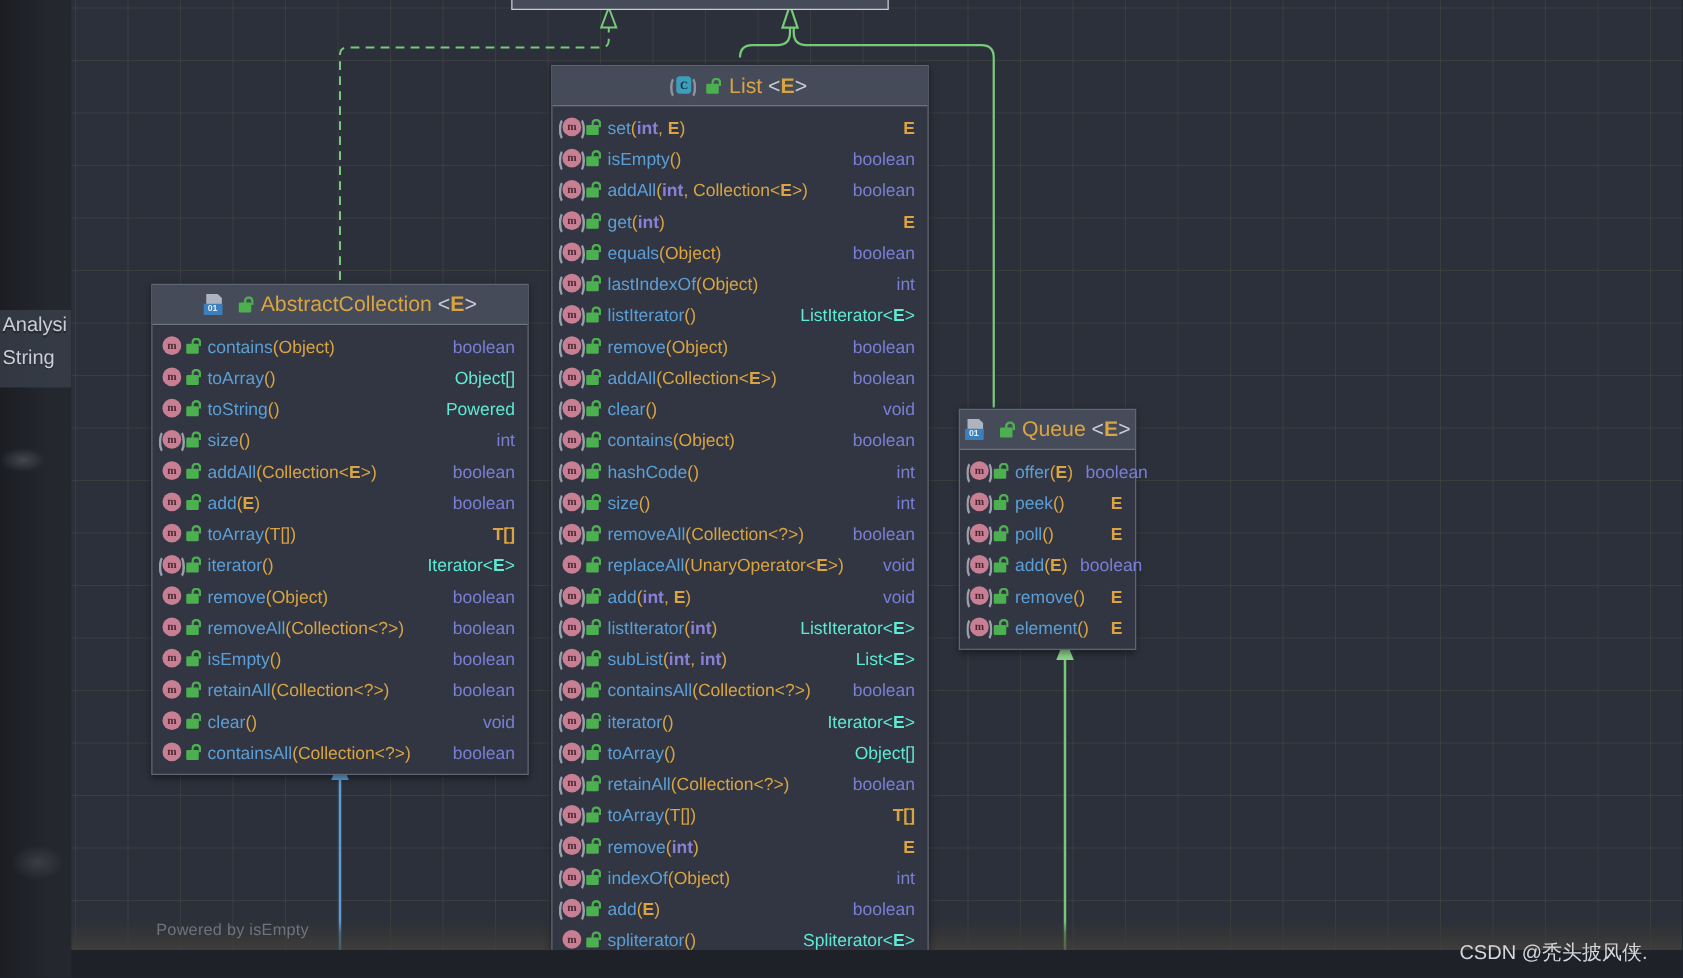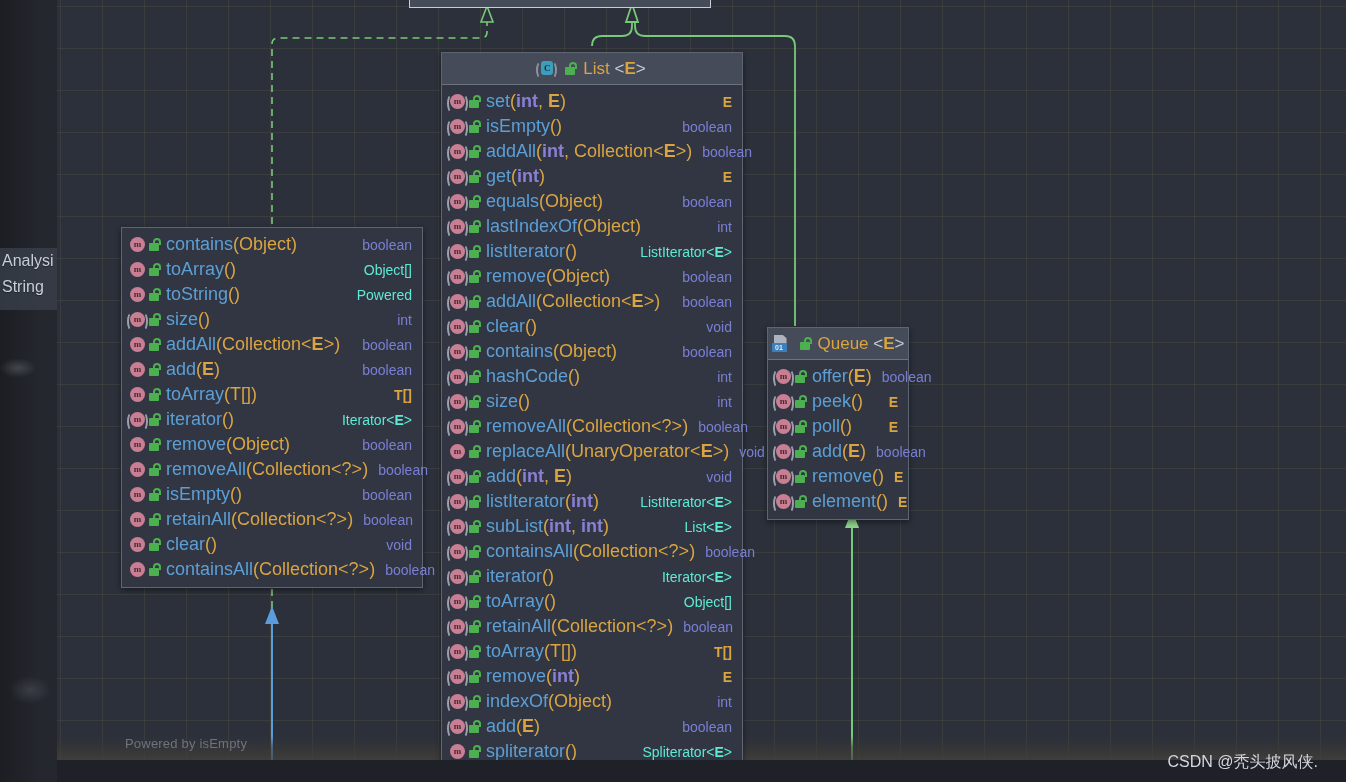--- a/index.html
+++ b/index.html
@@ -88,21 +88,21 @@
   }
   .node-title .gen { color: #c9cdd6; }
   .node-title .gen b { color: #d9a441; font-weight: bold; }
 
   .rows { padding: 4px 0 5px 0; }
   .row {
     display: flex; align-items: center;
     height: 25px; padding: 0 10px 0 8px;
     white-space: nowrap;
   }
-  .row .sig { color: #5c9fd6; font-size: 18px; margin-left: 5px; }
+  .row .sig { color: #5c9fd6; font-size: 14px; margin-left: 5px; }
   .row .sig .par { color: #d9a441; }
   .row .sig .kw  { color: #8b7fd4; font-weight: bold; }
   .row .sig .tp  { color: #d9a441; font-weight: bold; }
   .row .ret {
     margin-left: auto; font-size: 14px; padding-left: 10px;
   }
   .ret.boolean, .ret.int, .ret.void { color: #7a7fd6; font-weight: normal; }
   .ret.E, .ret.T     { color: #d9a441; font-weight: bold; }
   .ret.obj  { color: #5eead4; }
 
@@ -478,20 +478,31 @@
               <span class="ico ico-lock">
                 <span class="shackle"></span>
                 <span class="body"></span>
               </span>
               <span class="sig">spliterator<span class="par">(</span><span class="par">)</span></span>
               <span class="ret obj">Spliterator&lt;<b>E</b>&gt;</span>
             </div>
           </div>
         </div>
         <div class="node" style="left: 64px; top: 227px; width: 302px;">
+          <div class="node-header">
+            <span class="ico ico-class">
+              <span class="sheet"></span>
+              <span class="chip">01</span>
+            </span>
+            <span class="ico ico-lock">
+              <span class="shackle"></span>
+              <span class="body"></span>
+            </span>
+            <span class="node-title">AbstractCollection <span class="gen">&lt;<b>E</b>&gt;</span></span>
+          </div>
           <div class="rows">
             <div class="row">
               <span class="ico ico-method">m</span>
               <span class="ico ico-lock">
                 <span class="shackle"></span>
                 <span class="body"></span>
               </span>
               <span class="sig">contains<span class="par">(</span><span class="par">Object</span><span class="par">)</span></span>
               <span class="ret boolean">boolean</span>
             </div>

